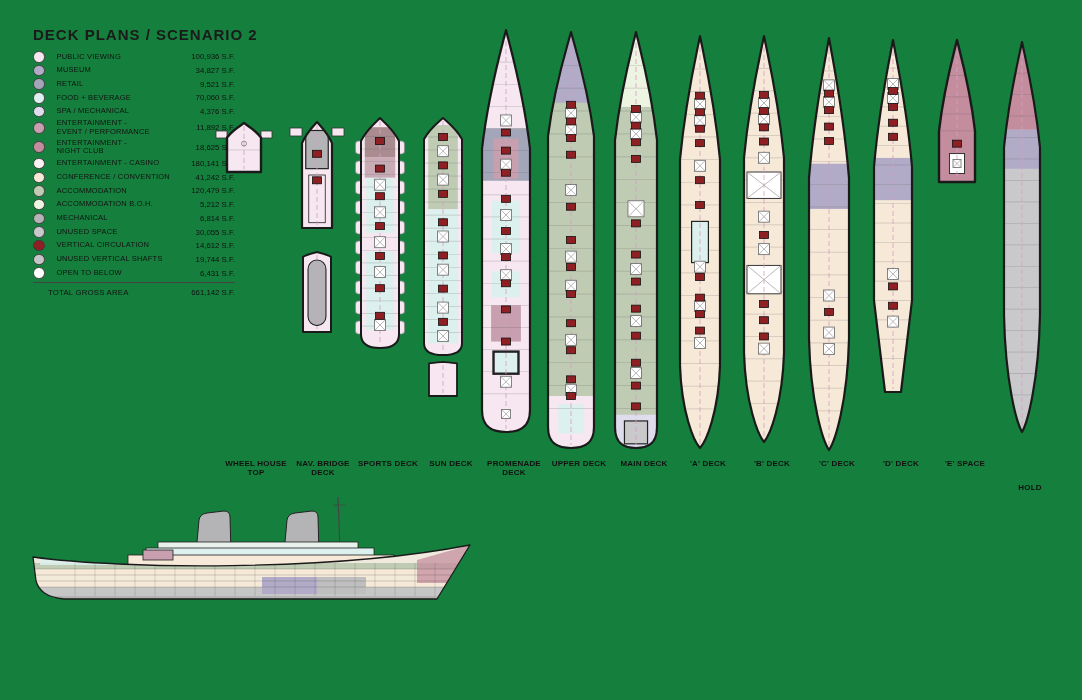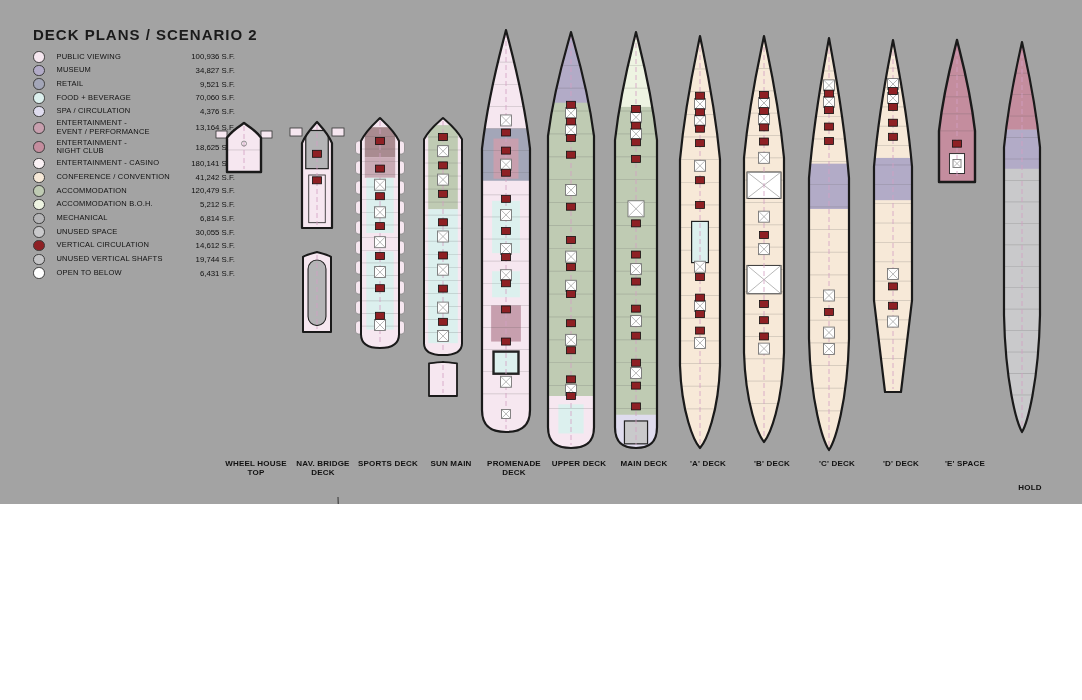--- a/index.html
+++ b/index.html
@@ -1,16 +1,16 @@
 <!DOCTYPE html>
 <html><head>
 <meta charset="utf-8">
 <style>
   html,body{margin:0;padding:0;background:#ffffff;}
-  #canvas{position:relative;width:1082px;height:504px;background:#a3a3a3;overflow:hidden;
+  #canvas{position:relative;width:1082px;height:700px;background:#15803d;overflow:hidden;
           font-family:"Liberation Sans", sans-serif;color:#111;}
   #page-title{position:absolute;left:33px;top:26px;margin:0;font-size:15px;font-weight:bold;
               letter-spacing:1px;color:#1a1a1a;}
   #legend{position:absolute;left:33px;top:51px;width:202px;}
   .legend-row{display:flex;align-items:center;margin-bottom:2.2px;}
   .legend-swatch{width:9.5px;height:9.5px;border:1.2px solid #3c3c3c;border-radius:50%;
                  flex:0 0 auto;margin-right:6px;}
   .legend-label{font-size:7.5px;line-height:8.5px;letter-spacing:0.2px;color:#111;}
   .legend-label span{display:block;margin-left:6px;}
   .legend-value{margin-left:auto;font-size:7.8px;white-space:nowrap;color:#111;}
@@ -53,31 +53,31 @@
       <div class="legend-row">
         <span class="legend-swatch" style="background: rgb(220, 240, 238);"></span>
         <div class="legend-label">
           <span>FOOD + BEVERAGE</span>
         </div>
         <span class="legend-value">70,060 S.F.</span>
       </div>
       <div class="legend-row">
         <span class="legend-swatch" style="background: rgb(223, 220, 238);"></span>
         <div class="legend-label">
-          <span>SPA / CIRCULATION</span>
+          <span>SPA / MECHANICAL</span>
         </div>
         <span class="legend-value">4,376 S.F.</span>
       </div>
       <div class="legend-row">
         <span class="legend-swatch" style="background: rgb(199, 159, 174);"></span>
         <div class="legend-label">
           <span>ENTERTAINMENT -</span>
           <span>EVENT / PERFORMANCE</span>
         </div>
-        <span class="legend-value">13,164 S.F.</span>
+        <span class="legend-value">11,892 S.F.</span>
       </div>
       <div class="legend-row">
         <span class="legend-swatch" style="background: rgb(196, 141, 158);"></span>
         <div class="legend-label">
           <span>ENTERTAINMENT -</span>
           <span>NIGHT CLUB</span>
         </div>
         <span class="legend-value">18,625 S.F.</span>
       </div>
       <div class="legend-row">
@@ -135,20 +135,24 @@
           <span>UNUSED VERTICAL SHAFTS</span>
         </div>
         <span class="legend-value">19,744 S.F.</span>
       </div>
       <div class="legend-row">
         <span class="legend-swatch" style="background: rgb(255, 255, 255);"></span>
         <div class="legend-label">
           <span>OPEN TO BELOW</span>
         </div>
         <span class="legend-value">6,431 S.F.</span>
+      </div>
+      <div class="total-row">
+        <span class="total-label">TOTAL GROSS AREA</span>
+        <span class="total-value">661,142 S.F.</span>
       </div>
     </div>
   <svg id="plans" width="1082" height="700" viewBox="0 0 1082 700">
       <defs>
         <clipPath id="clip0">
           <path d="M 244 123 C 240.26 125.646, 231.76 130.644, 227 137.7 L 227 172 L 227 172 L 261 172 L 261 172 L 261 137.7 C 256.24 130.644, 247.74 125.646, 244 123 Z"></path>
         </clipPath>
         <clipPath id="clip1">
           <path d="M 317 122 C 313.7 125.816, 306.2 133.024, 302 143.2 L 302 228 L 302 228 L 332 228 L 332 228 L 332 143.2 C 327.8 133.024, 320.3 125.816, 317 122 Z"></path>
         </clipPath>
@@ -810,21 +814,21 @@
         <span>TOP</span>
       </div>
       <div class="deck-label" style="left: 267px;">
         <span>NAV. BRIDGE</span>
         <span>DECK</span>
       </div>
       <div class="deck-label" style="left: 332px;">
         <span>SPORTS DECK</span>
       </div>
       <div class="deck-label" style="left: 395px;">
-        <span>SUN MAIN</span>
+        <span>SUN DECK</span>
       </div>
       <div class="deck-label" style="left: 458px;">
         <span>PROMENADE</span>
         <span>DECK</span>
       </div>
       <div class="deck-label" style="left: 523px;">
         <span>UPPER DECK</span>
       </div>
       <div class="deck-label" style="left: 588px;">
         <span>MAIN DECK</span>

